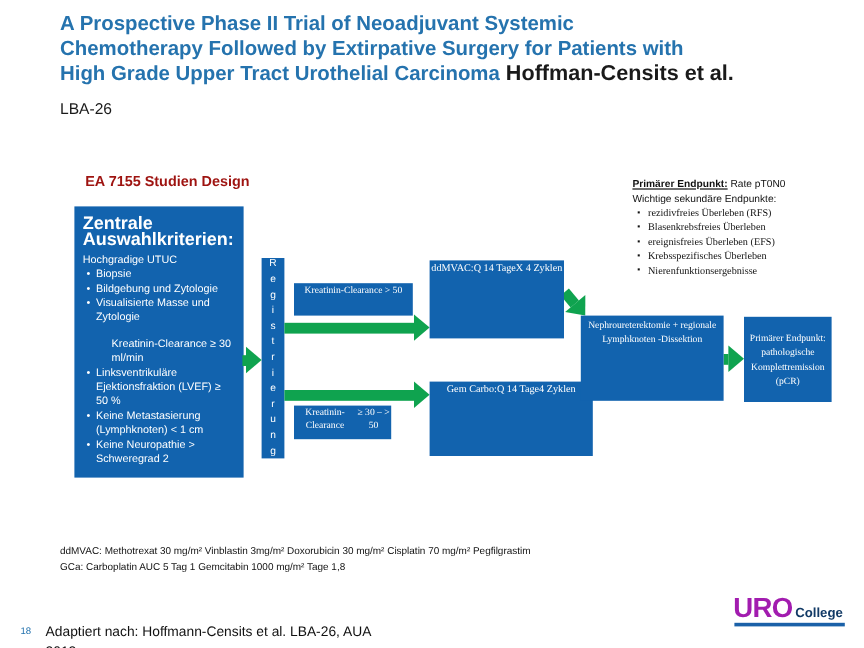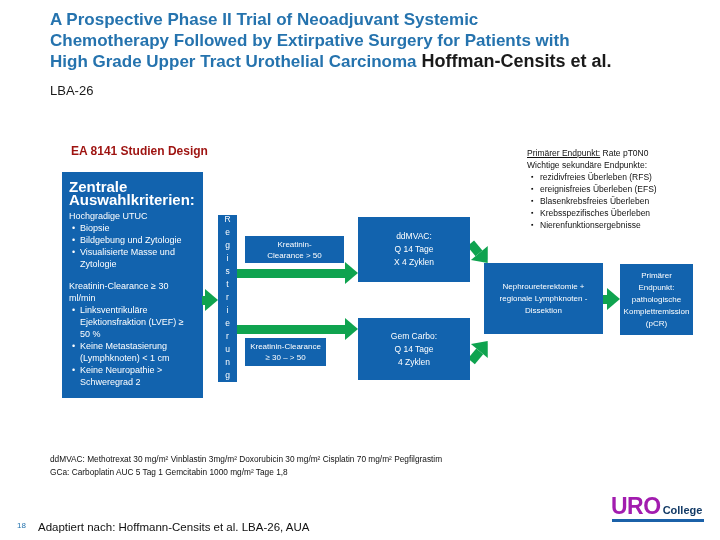--- a/index.html
+++ b/index.html
@@ -18,55 +18,55 @@
   .design-heading{position:absolute;left:71px;top:144px;font-size:12px;font-weight:bold;color:#9e1310;}
 
   
   .criteria-box{position:absolute;left:62px;top:172px;width:141px;height:226px;
                 background:#1263ae;color:#fff;box-sizing:border-box;padding:8px 7px;
                 font-size:9px;line-height:12px;}
   .criteria-title{font-size:15px;font-weight:bold;line-height:13px;margin-bottom:4px;}
   .lead{margin-top:2px;}
   .b-item{padding-left:11px;position:relative;}
   .b-item::before{content:"•";position:absolute;left:3px;}
-  .group2{margin-top:10px;}
+  .group2{margin-top:10px;margin-left:24px;}
 
   
   .reg-box{position:absolute;left:218px;top:215px;width:19px;height:167px;background:#1263ae;
            color:#fff;display:flex;align-items:center;justify-content:center;}
   .reg-box span{writing-mode:vertical-lr;text-orientation:upright;font-size:8.5px;letter-spacing:3px;}
 
   
   .fbox{position:absolute;background:#1263ae;color:#fff;text-align:center;box-sizing:border-box;
-        display:flex;flex-direction:column;justify-content:center;}
+        display:flex;flex-direction:row;justify-content:center;font-family:Liberation Serif, serif;}
   .fbox .bl{display:block;}
   #cond-high{left:245px;top:236px;width:99px;height:27px;font-size:8px;line-height:11px;}
   #arm-ddmvac{left:358px;top:217px;width:112px;height:65px;font-size:8.5px;line-height:13px;}
   #cond-low{left:245px;top:338px;width:81px;height:28px;font-size:8px;line-height:11px;}
-  #arm-gemcarbo{left:358px;top:318px;width:112px;height:62px;font-size:8.5px;line-height:13px;}
+  #arm-gemcarbo{left:358px;top:318px;width:136px;height:62px;font-size:8.5px;line-height:13px;}
   #surgery-box{left:484px;top:263px;width:119px;height:71px;font-size:8px;line-height:12px;padding:2px 3px;}
   #endpoint-box{left:620px;top:264px;width:73px;height:71px;font-size:8px;line-height:12px;
                 padding:12px 3px;overflow-wrap:anywhere;}
 
   
   .arrow{position:absolute;display:flex;align-items:center;transform-origin:left center;}
   .arrow .shaft{height:9px;background:#0fa34f;flex:1;}
   .arrow .head{width:0;height:0;border-top:11px solid transparent;border-bottom:11px solid transparent;
                border-left:13px solid #0fa34f;}
   #arrow-reg{left:202px;top:289px;width:16px;height:22px;}
   #arrow-top{left:237px;top:262px;width:121px;height:22px;}
   #arrow-bottom{left:237px;top:318px;width:121px;height:22px;}
   #arrow-diag-down{left:471px;top:232px;width:26px;height:22px;transform:rotate(50deg);}
   #arrow-diag-up{left:471px;top:350px;width:26px;height:22px;transform:rotate(-50deg);}
   #arrow-surg{left:603px;top:288px;width:17px;height:22px;}
 
   
   .endpoints-panel{position:absolute;left:527px;top:147px;width:190px;font-size:8.5px;line-height:12px;color:#111;}
-  .ep-primary-label{font-weight:normal;text-decoration:underline;}
-  .ep-item{padding-left:13px;position:relative;}
+  .ep-primary-label{font-weight:bold;text-decoration:underline;}
+  .ep-item{padding-left:13px;position:relative;font-family:Liberation Serif, serif;}
   .ep-item::before{content:"▪";position:absolute;left:4px;font-size:7px;top:0;}
 
   
   .regimen-note{position:absolute;left:50px;top:453px;width:640px;font-size:8.3px;line-height:13px;color:#111;}
   .regimen-note span{display:block;}
   .page-number{position:absolute;left:17px;top:521px;font-size:8px;color:#2573ae;}
   .credit{position:absolute;left:38px;top:519px;width:340px;font-size:11.5px;line-height:16.5px;color:#111;}
   .credit span{display:block;}
 
   .logo{position:absolute;left:611px;top:493px;white-space:nowrap;display:flex;align-items:baseline;}
@@ -79,21 +79,21 @@
 
 <div class="slide">
 
   <div class="title">
     <span class="tline">A Prospective Phase II Trial of Neoadjuvant Systemic</span>
     <span class="tline">Chemotherapy Followed by Extirpative Surgery for Patients with</span>
     <span class="tline3"><span>High Grade Upper Tract Urothelial Carcinoma</span><span class="authors"> Hoffman-Censits et al.</span></span>
   </div>
   <div class="abstract-id">LBA-26</div>
 
-  <div class="design-heading">EA 8141 Studien Design</div>
+  <div class="design-heading">EA 7155 Studien Design</div>
 
   <div class="criteria-box">
     <div class="criteria-title">Zentrale Auswahlkriterien:</div>
     <div class="lead">Hochgradige UTUC</div>
     <div class="b-item">Biopsie</div>
     <div class="b-item">Bildgebung und Zytologie</div>
     <div class="b-item">Visualisierte Masse und Zytologie</div>
     <div class="lead group2">Kreatinin-Clearance ≥ 30 ml/min</div>
     <div class="b-item">Linksventrikuläre Ejektionsfraktion (LVEF) ≥ 50 %</div>
     <div class="b-item">Keine Metastasierung (Lymphknoten) &lt; 1 cm</div>
@@ -151,22 +151,22 @@
     <span>Nephroureterektomie + regionale Lymphknoten -Dissektion</span>
   </div>
   <div class="fbox" id="endpoint-box">
     <span>Primärer Endpunkt: pathologische Komplettremission (pCR)</span>
   </div>
 
   <div class="endpoints-panel">
     <div><span class="ep-primary-label">Primärer Endpunkt:</span><span> Rate pT0N0</span></div>
     <div>Wichtige sekundäre Endpunkte:</div>
     <div class="ep-item">rezidivfreies Überleben (RFS)</div>
+    <div class="ep-item">Blasenkrebsfreies Überleben</div>
     <div class="ep-item">ereignisfreies Überleben (EFS)</div>
-    <div class="ep-item">Blasenkrebsfreies Überleben</div>
     <div class="ep-item">Krebsspezifisches Überleben</div>
     <div class="ep-item">Nierenfunktionsergebnisse</div>
   </div>
 
   <div class="regimen-note">
     <span>ddMVAC: Methotrexat 30 mg/m² Vinblastin 3mg/m² Doxorubicin 30 mg/m² Cisplatin 70 mg/m² Pegfilgrastim</span>
     <span>GCa: Carboplatin AUC 5 Tag 1 Gemcitabin 1000 mg/m² Tage 1,8</span>
   </div>
 
   <div class="page-number">18</div>

